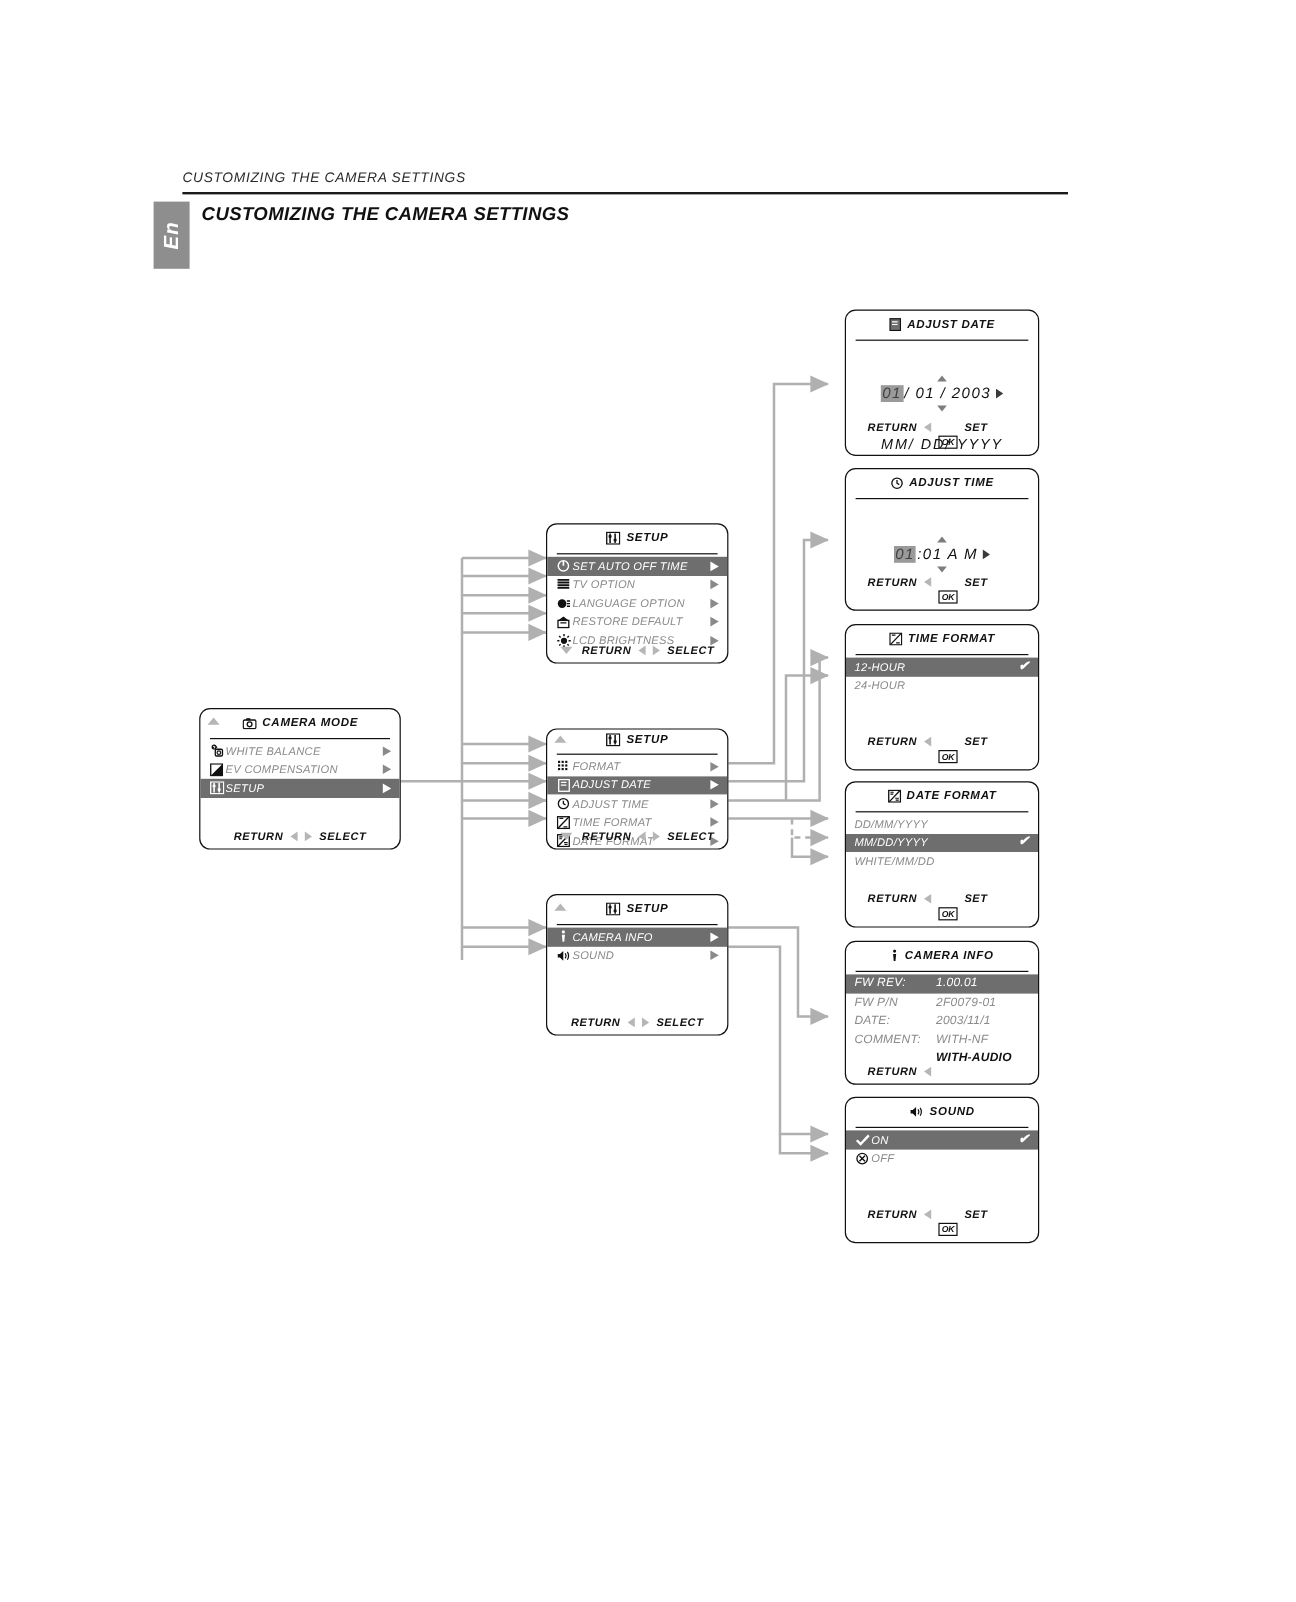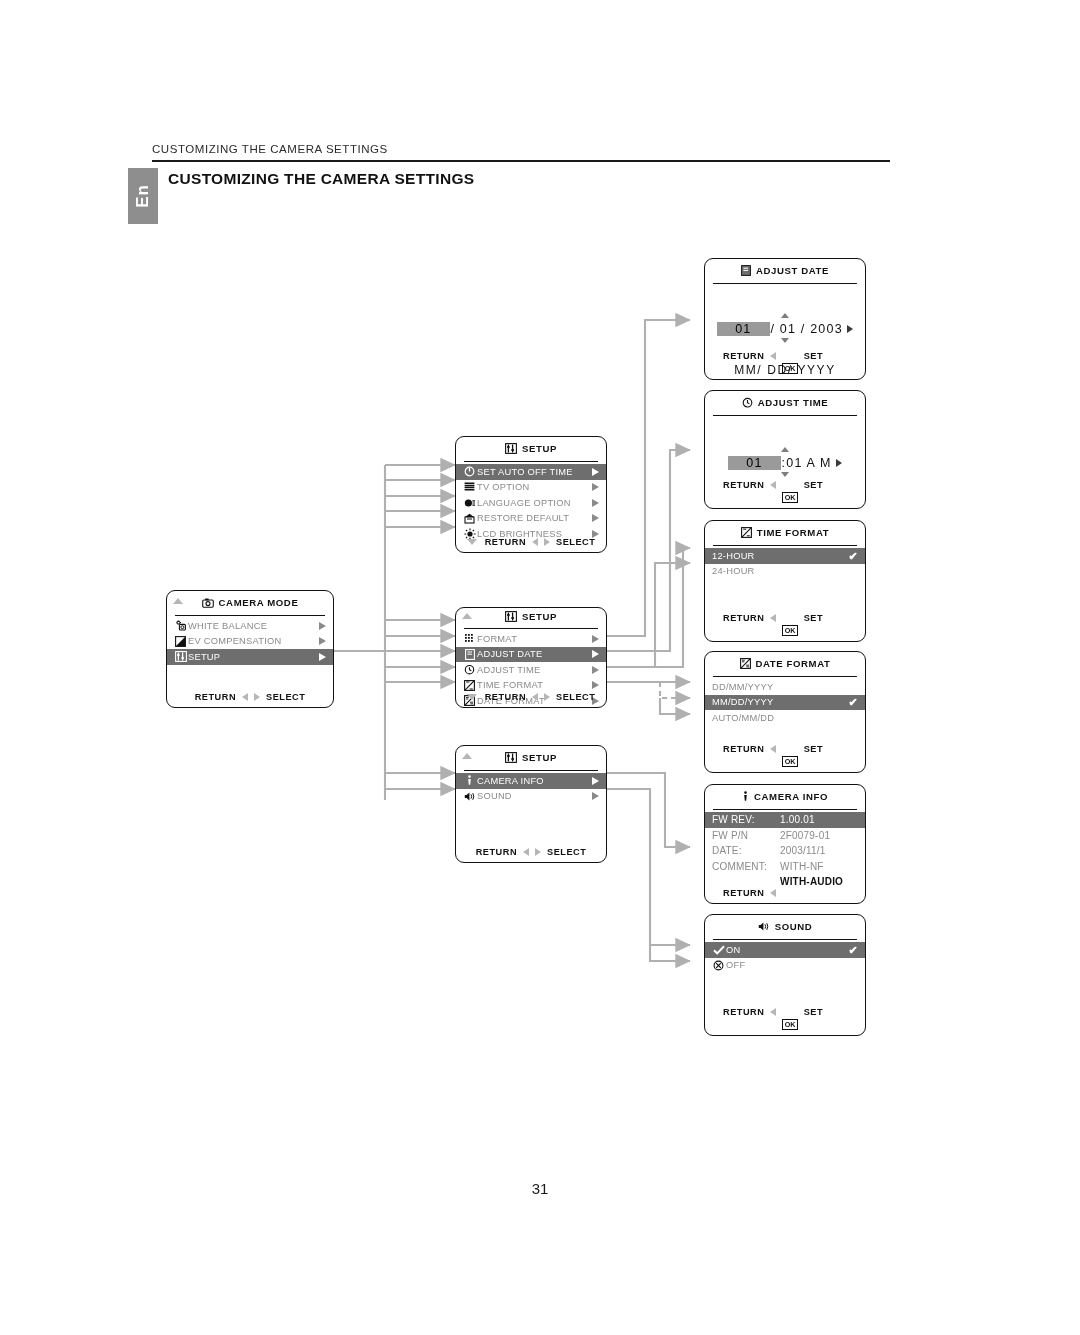--- a/index.html
+++ b/index.html
@@ -4,21 +4,21 @@
 <style>
   html,body{margin:0;padding:0;}
   body{
     width:1080px;height:1335px;
     background:#ffffff;
     font-family:"Liberation Sans", sans-serif;
     position:relative;
     overflow:hidden;
     -webkit-font-smoothing:antialiased;
   }
-  .page{position:absolute;left:0;top:0;width:1080px;height:1068px;}
+  .page{position:absolute;left:0;top:0;width:1080px;height:1068px;font-style:italic;}
 
   
   .running-head{
     position:absolute;left:152px;top:143px;
     font-size:11.5px;letter-spacing:.55px;color:#2b2b2b;
     white-space:nowrap;
   }
   .head-rule{
     position:absolute;left:152px;top:160px;width:738px;height:2px;background:#1a1a1a;
   }
@@ -110,21 +110,21 @@
   }
   .tri-up{width:0;height:0;border-bottom:6px solid #b6b6b6;
     border-left:5px solid transparent;border-right:5px solid transparent;}
   .tri-dn{width:0;height:0;border-top:6px solid #b6b6b6;
     border-left:5px solid transparent;border-right:5px solid transparent;}
 
   
   .val-wrap{position:absolute;left:0;right:0;text-align:center;}
   .val-line{font-size:12.5px;letter-spacing:1.2px;color:#111;white-space:nowrap;
     display:inline-flex;align-items:center;gap:1px;}
-  .hl{background:#9a9a9a;color:#000000;padding:0 18px;}
+  .hl{background:#9a9a9a;color:#404040;padding:0 1px;}
   .fmt-line{font-size:12px;letter-spacing:1.6px;color:#111;margin-top:20px;}
   .caret-up{display:block;margin:0 auto 1px;width:0;height:0;
     border-bottom:5px solid #7d7d7d;border-left:4px solid transparent;border-right:4px solid transparent;}
   .caret-dn{display:block;margin:1px auto 0;width:0;height:0;
     border-top:5px solid #7d7d7d;border-left:4px solid transparent;border-right:4px solid transparent;}
   .arr-r{width:0;height:0;border-left:6px solid #3a3a3a;
     border-top:4px solid transparent;border-bottom:4px solid transparent;display:inline-block;margin-left:3px;}
 
   
   .wires{position:absolute;left:0;top:0;width:1080px;height:1335px;overflow:visible;}
@@ -133,21 +133,20 @@
 <body>
 
 <div class="page">
 
   <div class="running-head">CUSTOMIZING THE CAMERA SETTINGS</div>
   <div class="head-rule"></div>
   <div class="en-tab">
     <span>En</span>
   </div>
   <div class="page-title">CUSTOMIZING THE CAMERA SETTINGS</div>
-  <div class="folio">31</div>
 
   <svg class="wires" viewBox="0 0 1080 1335">
     <defs>
       <marker id="ah" markerWidth="8" markerHeight="8" refX="7" refY="4" orient="auto">
         <path d="M0,0.6 L7.4,4 L0,7.4 Z" fill="#b0b0b0"></path>
       </marker>
     </defs>
     <g stroke="#b0b0b0" stroke-width="2.1" fill="none" marker-end="url(#ah)">
 
       <path d="M334,651 L385,651" marker-end="none"></path>
@@ -548,21 +547,21 @@
     <div class="p-rule"></div>
     <div class="rows">
       <div class="row noico">
         <span class="lbl">DD/MM/YYYY</span>
       </div>
       <div class="row sel noico">
         <span class="lbl">MM/DD/YYYY</span>
         <span class="chk">✔</span>
       </div>
       <div class="row noico">
-        <span class="lbl">AUTO/MM/DD</span>
+        <span class="lbl">WHITE/MM/DD</span>
       </div>
     </div>
     <div class="p-foot left">
       <span>RETURN</span>
       <i class="tri-l"></i>
       <span class="okbox">OK</span>
       <span>SET</span>
     </div>
   </div>
 

